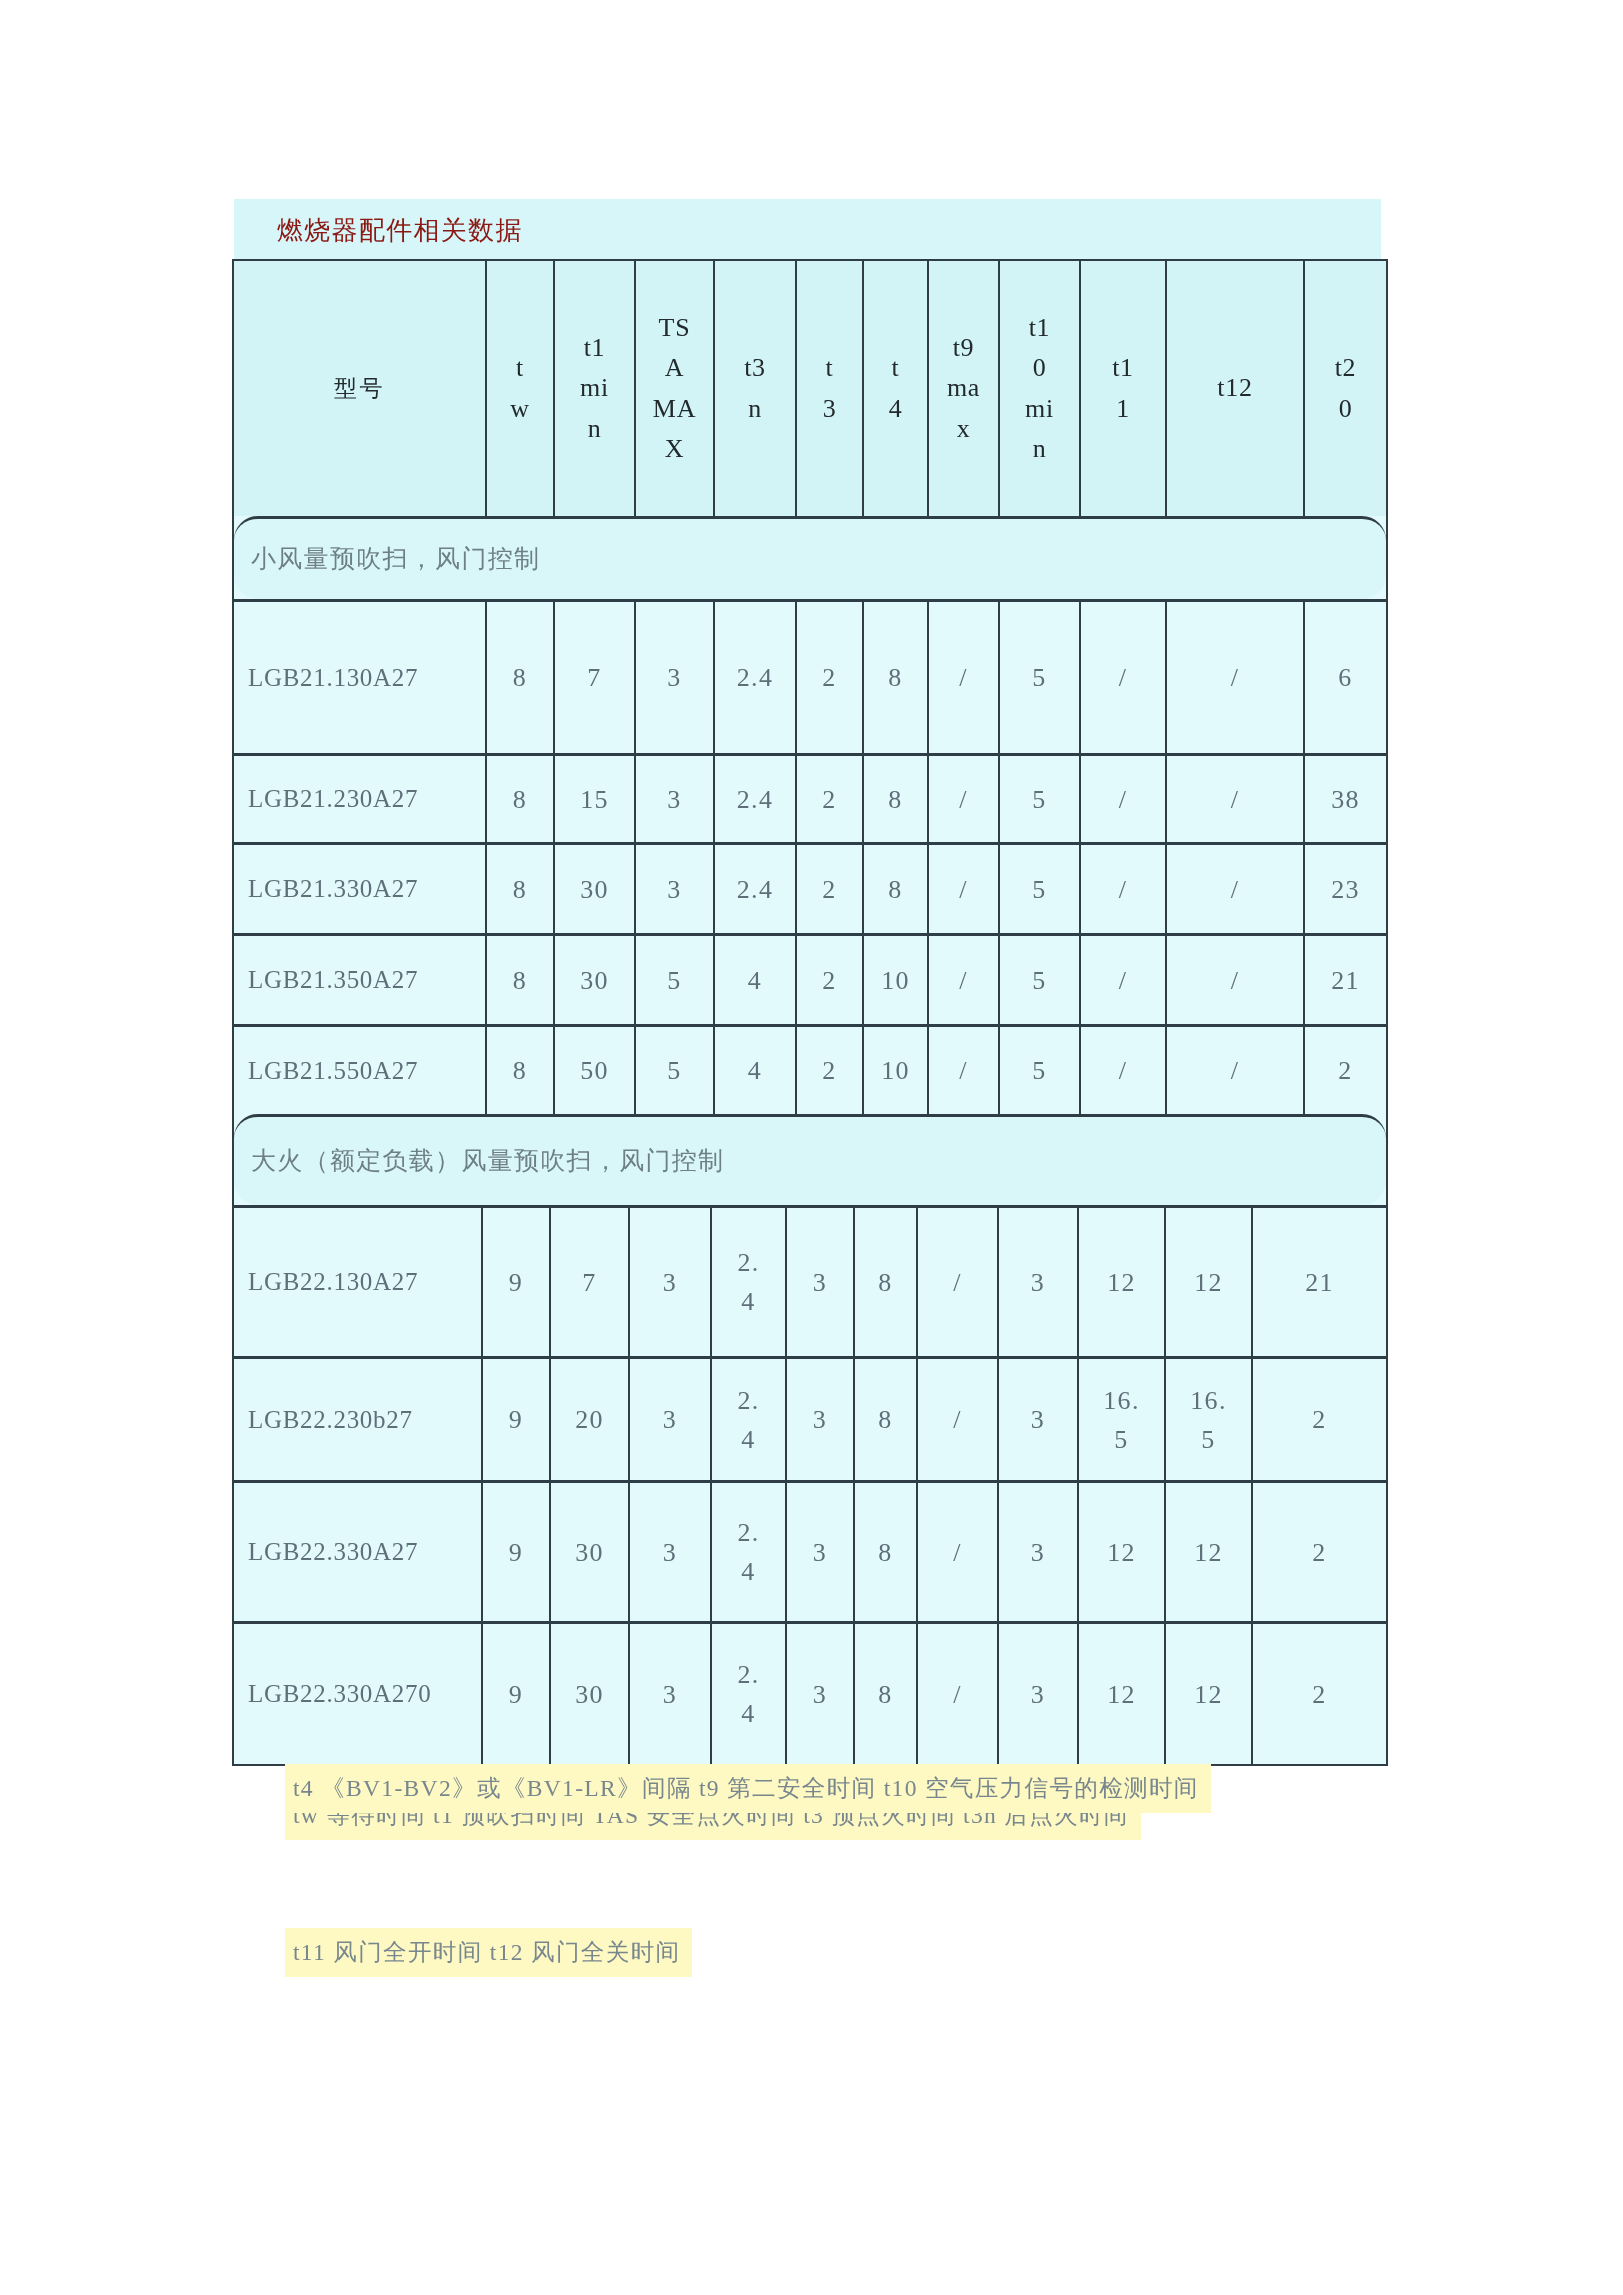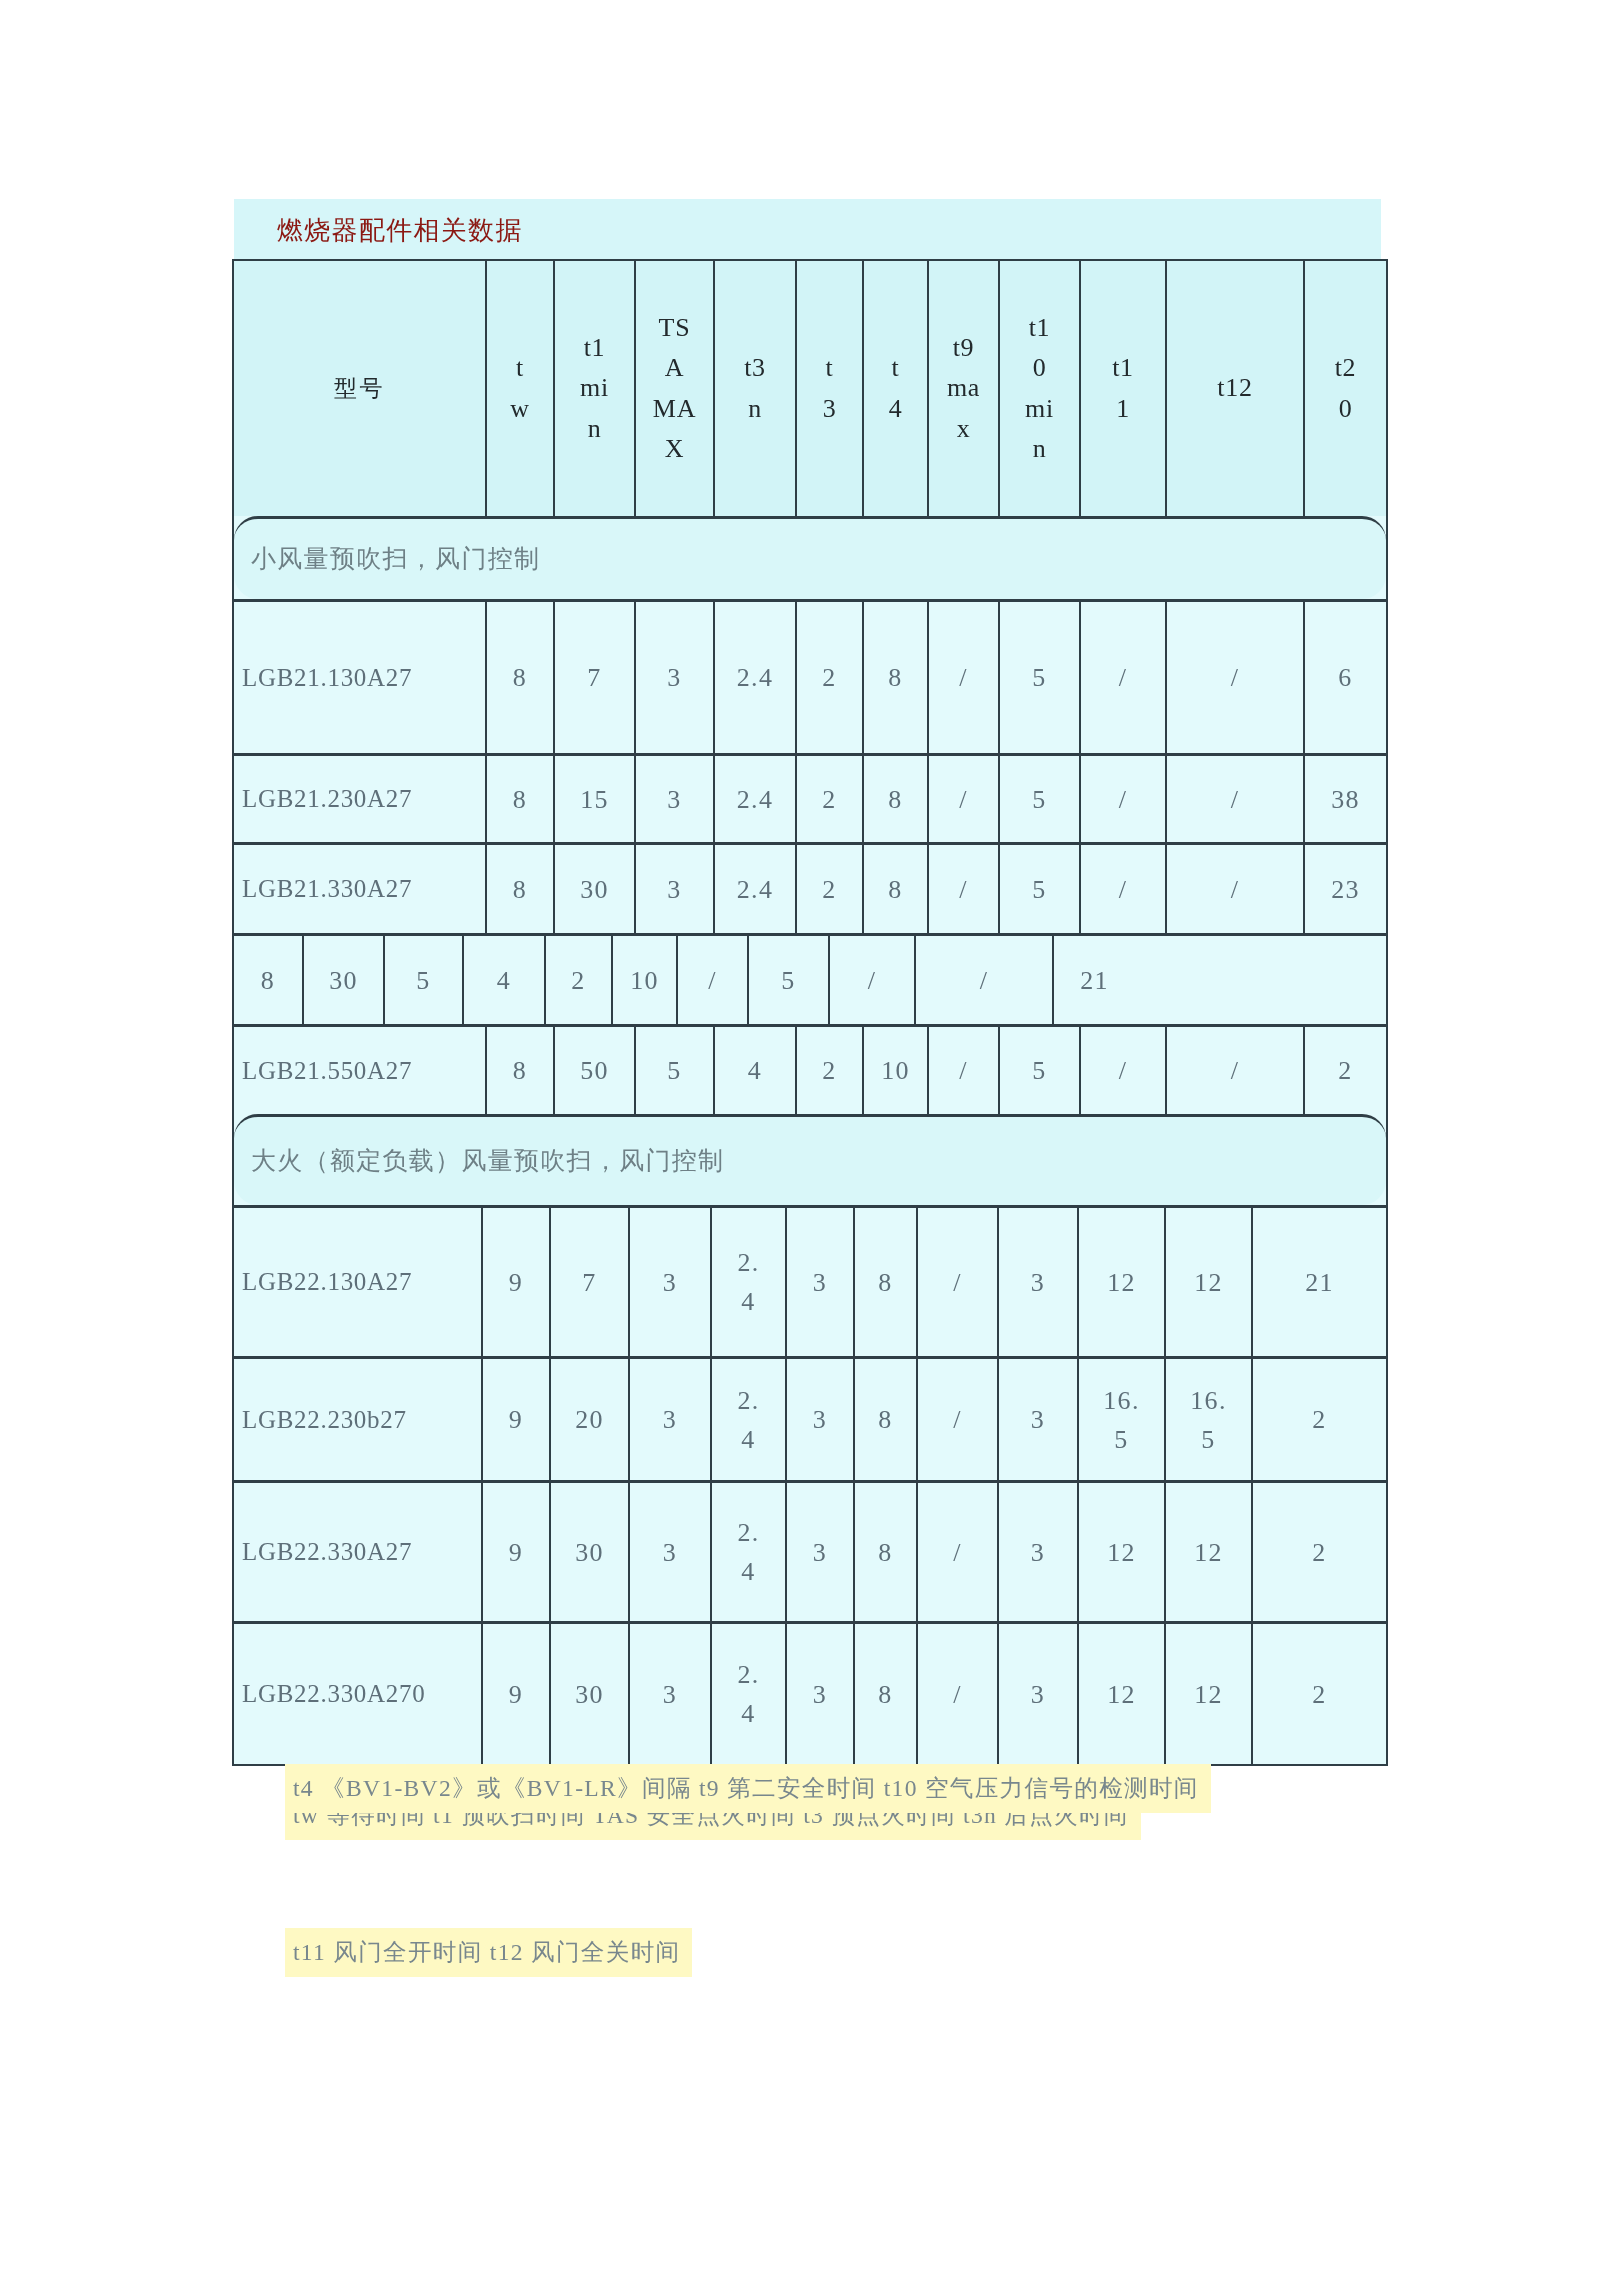--- a/index.html
+++ b/index.html
@@ -33,21 +33,21 @@
   .header-row .model-hdr { font-size:23px; letter-spacing:2.6px; }
 
   .section-row { height:80px; background:#d9f7f9;border-radius:24px; }
   .section-row.s2 { height:88px; }
   .section-cell {
     width:100%; justify-content:flex-start; padding-left:17px;
     color:#6e8086; font-size:25px; letter-spacing:1.3px;
   }
 
   .data-row { background:#e3fafc; }
-  .model { justify-content:flex-start; padding-left:8px; font-size:25px; letter-spacing:0.7px; }
+  .model { justify-content:flex-start; padding-left:14px; font-size:25px; letter-spacing:0.7px; }
 
   
   .rr1{height:151px}.rr2{height:86px}.rr3{height:88px}.rr4{height:88px}.rr5{height:87px}
   .rr6{height:148px}.rr7{height:121px}.rr8{height:138px}.rr9{height:140px}
 
   
   .ca0{width:251px}.ca1{width:68px}.ca2{width:81px}.ca3{width:79px}.ca4{width:82px}.ca5{width:67px}
   .ca6{width:65px}.ca7{width:71px}.ca8{width:81px}.ca9{width:86px}.ca10{width:138px}.ca11{width:83px}
   
   .cb0{width:247px}.cb1{width:68px}.cb2{width:79px}.cb3{width:82px}.cb4{width:75px}.cb5{width:68px}
@@ -144,20 +144,21 @@
     <div class="cell ca5">2</div>
     <div class="cell ca6">8</div>
     <div class="cell ca7">/</div>
     <div class="cell ca8">5</div>
     <div class="cell ca9">/</div>
     <div class="cell ca10">/</div>
     <div class="cell ca11">23</div>
   </div>
 
   <div class="row data-row rr4">
+    <div class="cell ca0 model">LGB21.350A27</div>
     <div class="cell ca1">8</div>
     <div class="cell ca2">30</div>
     <div class="cell ca3">5</div>
     <div class="cell ca4">4</div>
     <div class="cell ca5">2</div>
     <div class="cell ca6">10</div>
     <div class="cell ca7">/</div>
     <div class="cell ca8">5</div>
     <div class="cell ca9">/</div>
     <div class="cell ca10">/</div>

